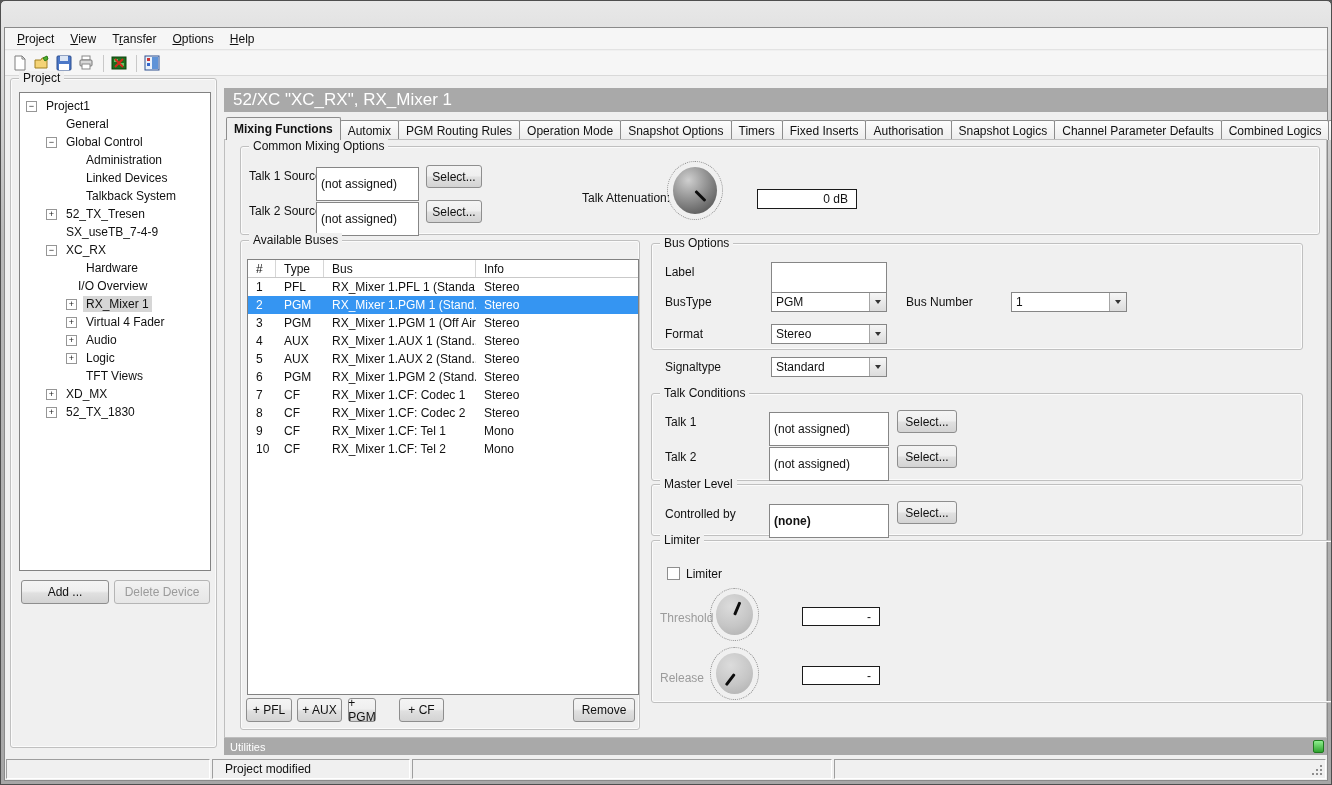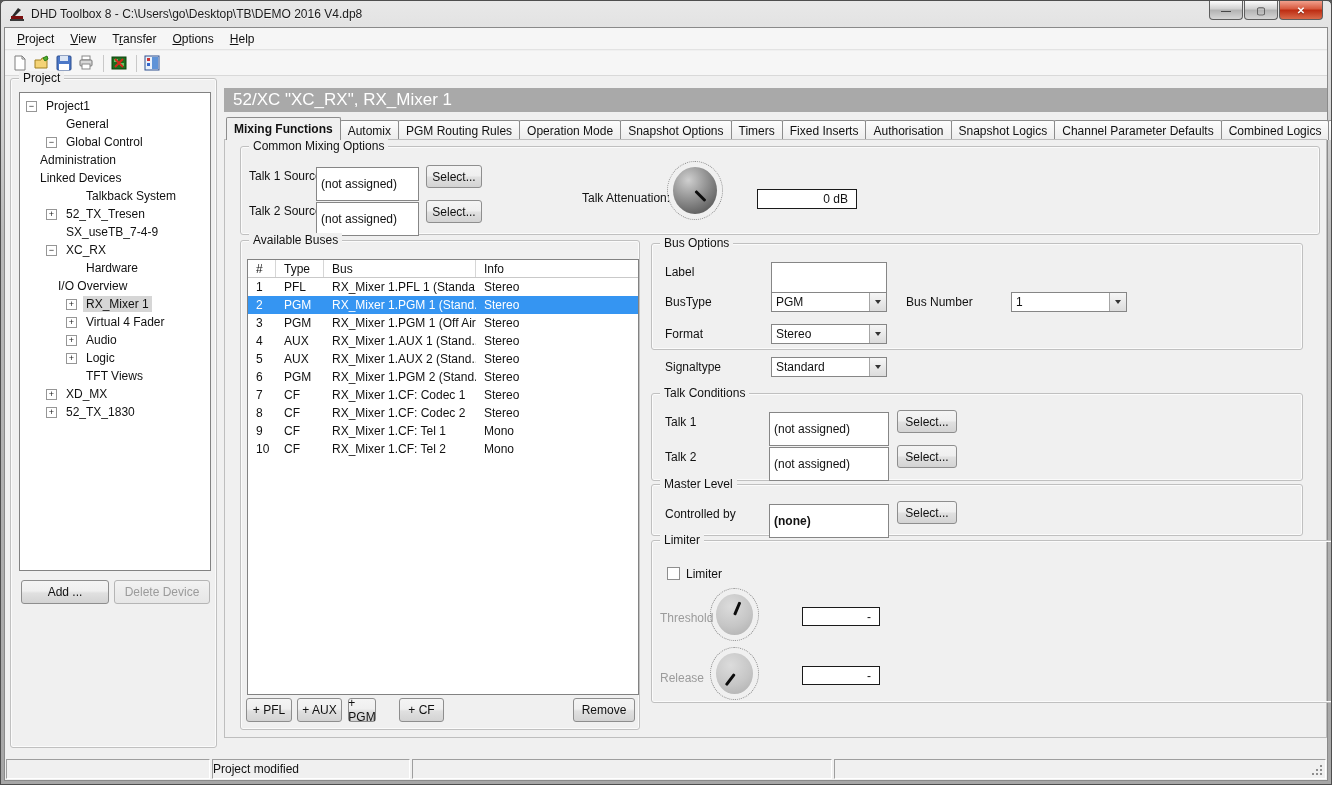--- a/index.html
+++ b/index.html
@@ -90,49 +90,30 @@
   .t-cell { padding:0 4px 0 8px; white-space:nowrap; overflow:hidden; flex:0 0 auto; }
   .c0 { width:28px; } .c1 { width:48px; } .c2 { width:152px; } .c3 { flex:1 1 auto; }
   .t-row.header .t-cell { border-right:1px solid #D6D6D6; height:17px; display:flex; align-items:center; }
   .t-row.header .t-cell.c3 { border-right:none; }
   .t-row.selected { background:#3595F2; color:#fff; }
 
   
   #utilities-bar { position:absolute; left:219px; top:710px; width:1103px; height:17px; background:#A9A9A9; color:#FFF; font-size:11px; display:flex; align-items:center; padding-left:6px; }
   #util-led { position:absolute; right:3px; top:2px; width:11px; height:13px; border:1px solid #1E7A1E; border-radius:2px; background:linear-gradient(#8FEF8F,#2FA32F); }
   #statusbar { position:absolute; left:0; right:0; bottom:0; height:22px; background:#F0F0F0; display:flex; align-items:stretch; padding:1px; }
-  .status-cell { border:1px solid; border-color:#9E9E9E #FFFFFF #FFFFFF #9E9E9E; margin-right:2px; display:flex; align-items:center; padding:0 0; }
+  .status-cell { border:1px solid; border-color:#9E9E9E #FFFFFF #FFFFFF #9E9E9E; margin-right:2px; display:flex; align-items:center; padding:0 12px; }
   .sc1 { width:204px; } .sc2 { width:198px; } .sc3 { width:420px; } .sc4 { flex:1; position:relative; margin-right:0; }
   .grip { position:absolute; right:3px; bottom:3px; width:2px; height:2px; background:#8E8E8E;
     box-shadow:0 -4px #8E8E8E, 0 -8px #8E8E8E, -4px 0 #8E8E8E, -4px -4px #8E8E8E, -8px 0 #8E8E8E; }
 </style>
 </head>
 <body>
 
 <div id="window">
 
-  <div class="titlebar">
-    <svg class="app-icon" viewBox="0 0 16 16">
-      <rect x="2" y="10" width="12" height="4" fill="#7A1010"></rect>
-      <polygon points="3,10 9,2 12,4 6,10" fill="#2B2B2B"></polygon>
-      <rect x="1" y="13" width="14" height="2" fill="#3A3A3A"></rect>
-    </svg>
-    <span class="title-text">DHD Toolbox 8 - C:\Users\go\Desktop\TB\DEMO 2016 V4.dp8</span>
-    <div class="win-controls">
-      <div class="win-btn">
-          <span>—</span>
-        </div>
-      <div class="win-btn">
-          <span>▢</span>
-        </div>
-      <div class="win-btn close">
-          <span>✕</span>
-        </div>
-    </div>
-  </div>
 
   <div class="app">
 
     <div class="menubar" id="menubar">
         <div class="menu-item"><u>P</u>roject</div>
         <div class="menu-item"><u>V</u>iew</div>
         <div class="menu-item">T<u>r</u>ansfer</div>
         <div class="menu-item"><u>O</u>ptions</div>
         <div class="menu-item"><u>H</u>elp</div>
       </div>
@@ -192,25 +173,25 @@
             <span class="tree-label">Project1</span>
           </div>
           <div class="tree-row" style="padding-left: 26px;">
             <span class="tree-glyph none"></span>
             <span class="tree-label">General</span>
           </div>
           <div class="tree-row" style="padding-left: 26px;">
             <span class="tree-glyph">−</span>
             <span class="tree-label">Global Control</span>
           </div>
-          <div class="tree-row" style="">
+          <div class="tree-row" style="padding-left: 46px;">
             <span class="tree-glyph none"></span>
             <span class="tree-label">Administration</span>
           </div>
-          <div class="tree-row" style="">
+          <div class="tree-row" style="padding-left: 46px;">
             <span class="tree-glyph none"></span>
             <span class="tree-label">Linked Devices</span>
           </div>
           <div class="tree-row" style="padding-left: 46px;">
             <span class="tree-glyph none"></span>
             <span class="tree-label">Talkback System</span>
           </div>
           <div class="tree-row" style="padding-left: 26px;">
             <span class="tree-glyph">+</span>
             <span class="tree-label">52_TX_Tresen</span>
@@ -220,21 +201,21 @@
             <span class="tree-label">SX_useTB_7-4-9</span>
           </div>
           <div class="tree-row" style="padding-left: 26px;">
             <span class="tree-glyph">−</span>
             <span class="tree-label">XC_RX</span>
           </div>
           <div class="tree-row" style="padding-left: 46px;">
             <span class="tree-glyph none"></span>
             <span class="tree-label">Hardware</span>
           </div>
-          <div class="tree-row" style="padding-left: 18px;">
+          <div class="tree-row" style="padding-left: 38px;">
             <span class="tree-glyph none"></span>
             <span class="tree-label">I/O Overview</span>
           </div>
           <div class="tree-row selected" style="padding-left: 46px;">
             <span class="tree-glyph">+</span>
             <span class="tree-label">RX_Mixer 1</span>
           </div>
           <div class="tree-row" style="padding-left: 46px;">
             <span class="tree-glyph">+</span>
             <span class="tree-label">Virtual 4 Fader</span>
@@ -440,20 +421,24 @@
         <div class="valuebox" style="left:150px;top:66px;width:78px;height:19px;">-</div>
         <span class="lbl dim" style="left:8px;top:130px;">Release</span>
         <div class="knob light" style="left:64px;top:112px;">
           <div class="ticks"></div>
           <div class="pointer rel"></div>
         </div>
         <div class="valuebox" style="left:150px;top:125px;width:78px;height:19px;">-</div>
       </div>
     </div>
 
+    <div id="utilities-bar">
+      <span>Utilities</span>
+      <span id="util-led"></span>
+    </div>
 
     <div id="statusbar">
       <div class="status-cell sc1"></div>
       <div class="status-cell sc2">Project modified</div>
       <div class="status-cell sc3"></div>
       <div class="status-cell sc4">
           <span class="grip"></span>
         </div>
     </div>
 

